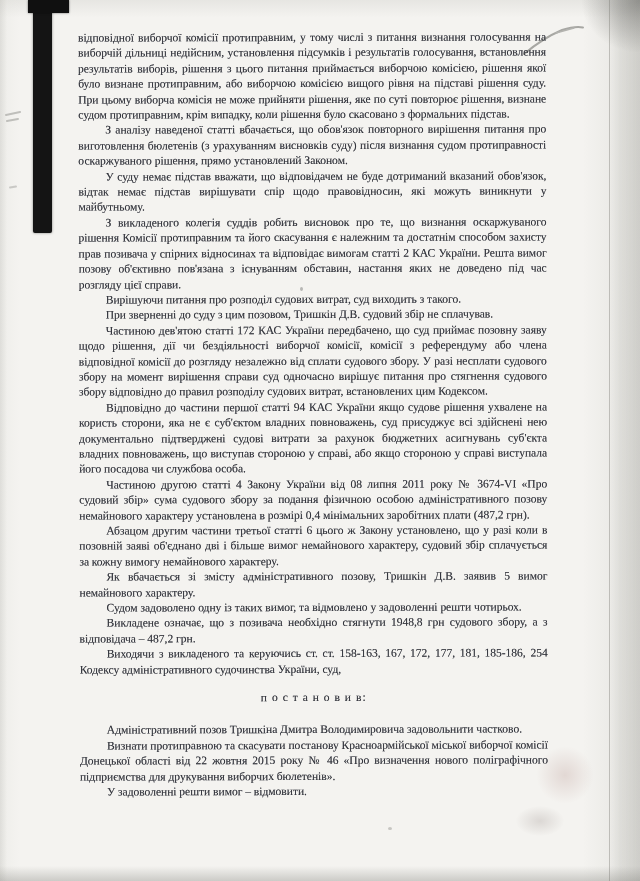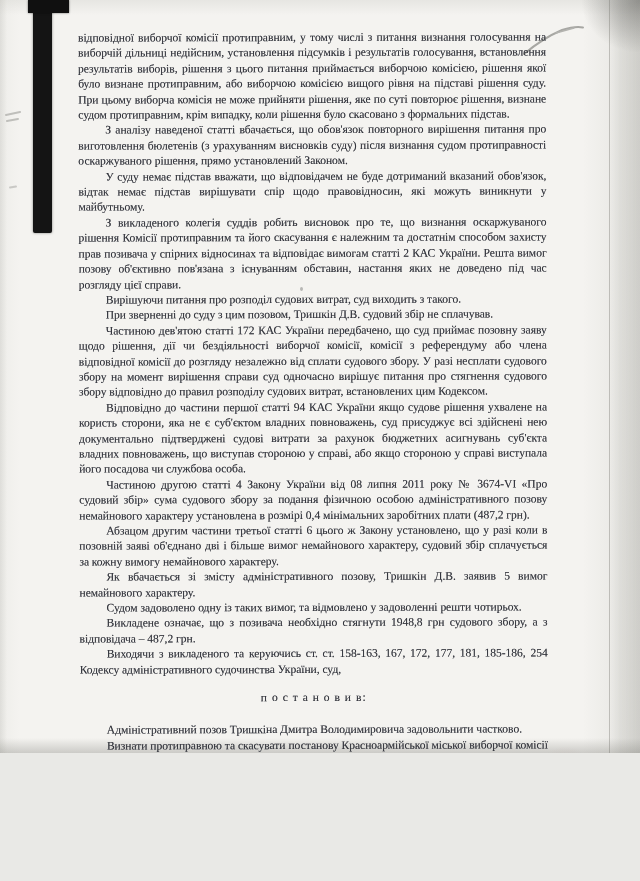--- a/index.html
+++ b/index.html
@@ -1,18 +1,18 @@
 <!DOCTYPE html>
 <html lang="uk"><head>
 <meta charset="utf-8">
 <style>
   html,body{margin:0;padding:0;background:#e9e9e6;}
   .scan-page{
     position:relative;
-    width:640px;height:753px;
+    width:640px;height:881px;
     background:
       linear-gradient(90deg, rgba(220,220,215,0.25) 0%, rgba(0,0,0,0) 3%),
       linear-gradient(270deg, rgba(190,190,184,0.30) 0%, rgba(0,0,0,0) 9%),
       linear-gradient(180deg, rgba(205,205,200,0.35) 0%, rgba(0,0,0,0) 2%),
       #f4f3f0;
     overflow:hidden;
     font-family:"Liberation Serif", serif;
   }
   .text-block{
     position:absolute;

